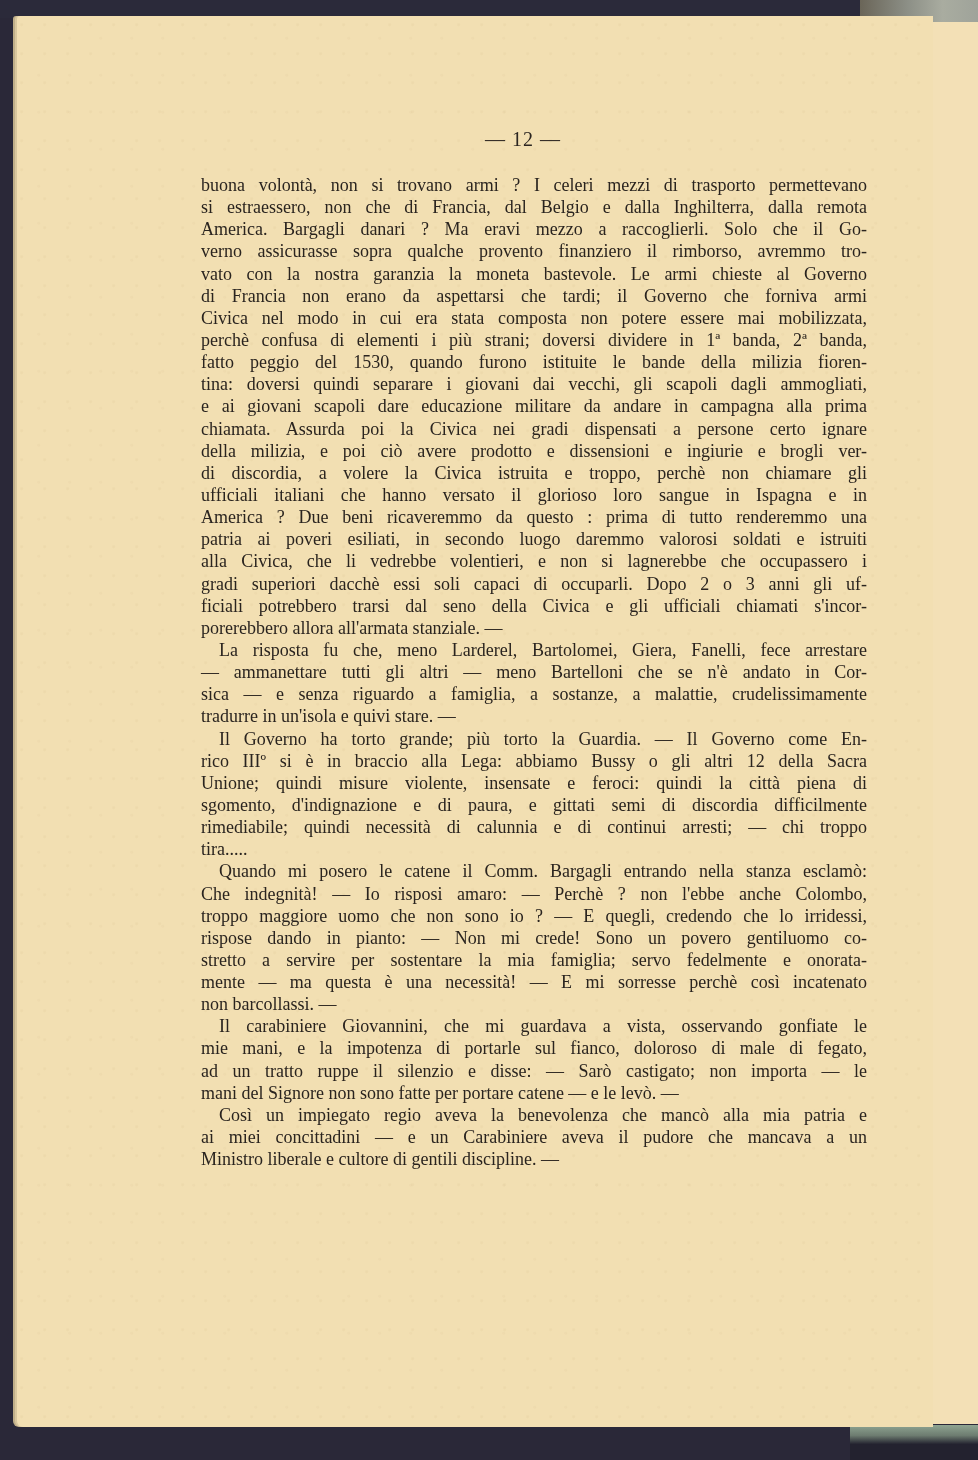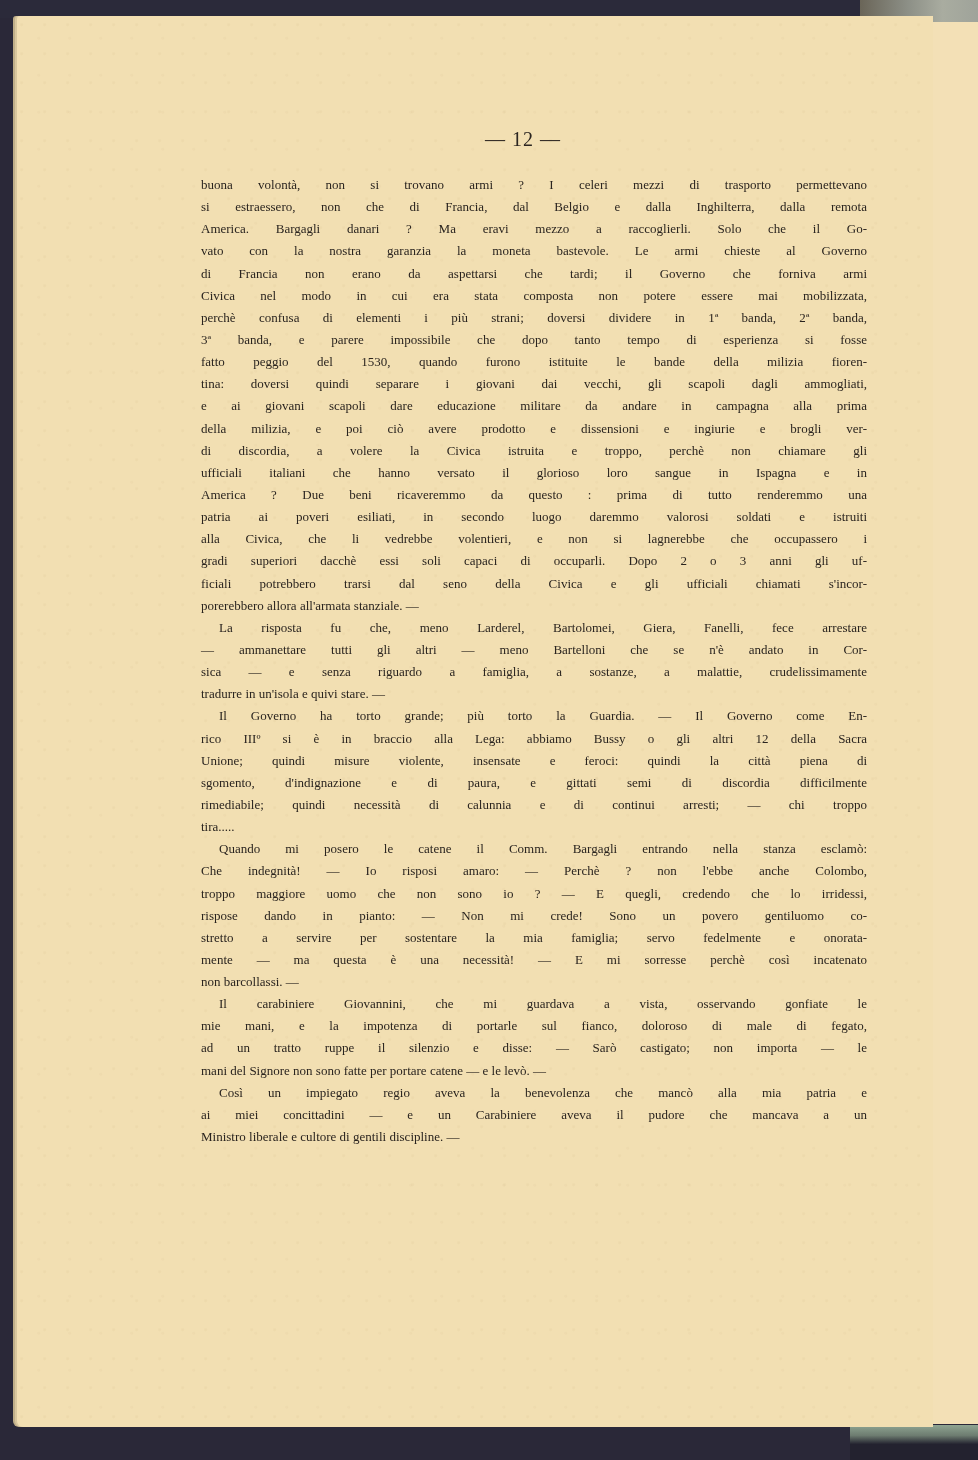--- a/index.html
+++ b/index.html
@@ -72,21 +72,21 @@
       color: #2b2520;
       letter-spacing: 1px;
       padding-left: 48px;
     }
     .text-block {
       position: absolute;
       left: 184px;
       top: 158px;
       width: 666px;
       color: #2a241f;
-      font-size: 13px;
+      font-size: 18px;
       line-height: 22.15px;
     }
     .line {
       display: block;
       white-space: nowrap;
       text-align: justify;
       text-align-last: justify;
       height: 22.15px;
     }
     .line.last {
@@ -105,28 +105,29 @@
 <div class="next-page"></div>
 <div class="page-edge-right"></div>
 
 <div class="page">
   <div class="page-number">— 12 —</div>
 
   <div class="text-block">
     <span class="line">buona volontà, non si trovano armi ? I celeri mezzi di trasporto permettevano</span>
     <span class="line">si estraessero, non che di Francia, dal Belgio e dalla Inghilterra, dalla remota</span>
     <span class="line">America. Bargagli danari ? Ma eravi mezzo a raccoglierli. Solo che il Go-</span>
+    <span class="line">verno assicurasse sopra qualche provento finanziero il rimborso, avremmo tro-</span>
     <span class="line">vato con la nostra garanzia la moneta bastevole. Le armi chieste al Governo</span>
     <span class="line">di Francia non erano da aspettarsi che tardi; il Governo che forniva armi</span>
     <span class="line">Civica nel modo in cui era stata composta non potere essere mai mobilizzata,</span>
     <span class="line">perchè confusa di elementi i più strani; doversi dividere in 1ª banda, 2ª banda,</span>
-    <span class="line">3ª banda, e parere impossibile che dopo tanto tempo di esperienza si fosse</span>
     <span class="line">fatto peggio del 1530, quando furono istituite le bande della milizia fioren-</span>
     <span class="line">tina: doversi quindi separare i giovani dai vecchi, gli scapoli dagli ammogliati,</span>
     <span class="line">e ai giovani scapoli dare educazione militare da andare in campagna alla prima</span>
+    <span class="line">chiamata. Assurda poi la Civica nei gradi dispensati a persone certo ignare</span>
     <span class="line">della milizia, e poi ciò avere prodotto e dissensioni e ingiurie e brogli ver-</span>
     <span class="line">di discordia, a volere la Civica istruita e troppo, perchè non chiamare gli</span>
     <span class="line">ufficiali italiani che hanno versato il glorioso loro sangue in Ispagna e in</span>
     <span class="line">America ? Due beni ricaveremmo da questo : prima di tutto renderemmo una</span>
     <span class="line">patria ai poveri esiliati, in secondo luogo daremmo valorosi soldati e istruiti</span>
     <span class="line">alla Civica, che li vedrebbe volentieri, e non si lagnerebbe che occupassero i</span>
     <span class="line">gradi superiori dacchè essi soli capaci di occuparli. Dopo 2 o 3 anni gli uf-</span>
     <span class="line">ficiali potrebbero trarsi dal seno della Civica e gli ufficiali chiamati s'incor-</span>
     <span class="line last">porerebbero allora all'armata stanziale. —</span>
     <span class="line indent">La risposta fu che, meno Larderel, Bartolomei, Giera, Fanelli, fece arrestare</span>

